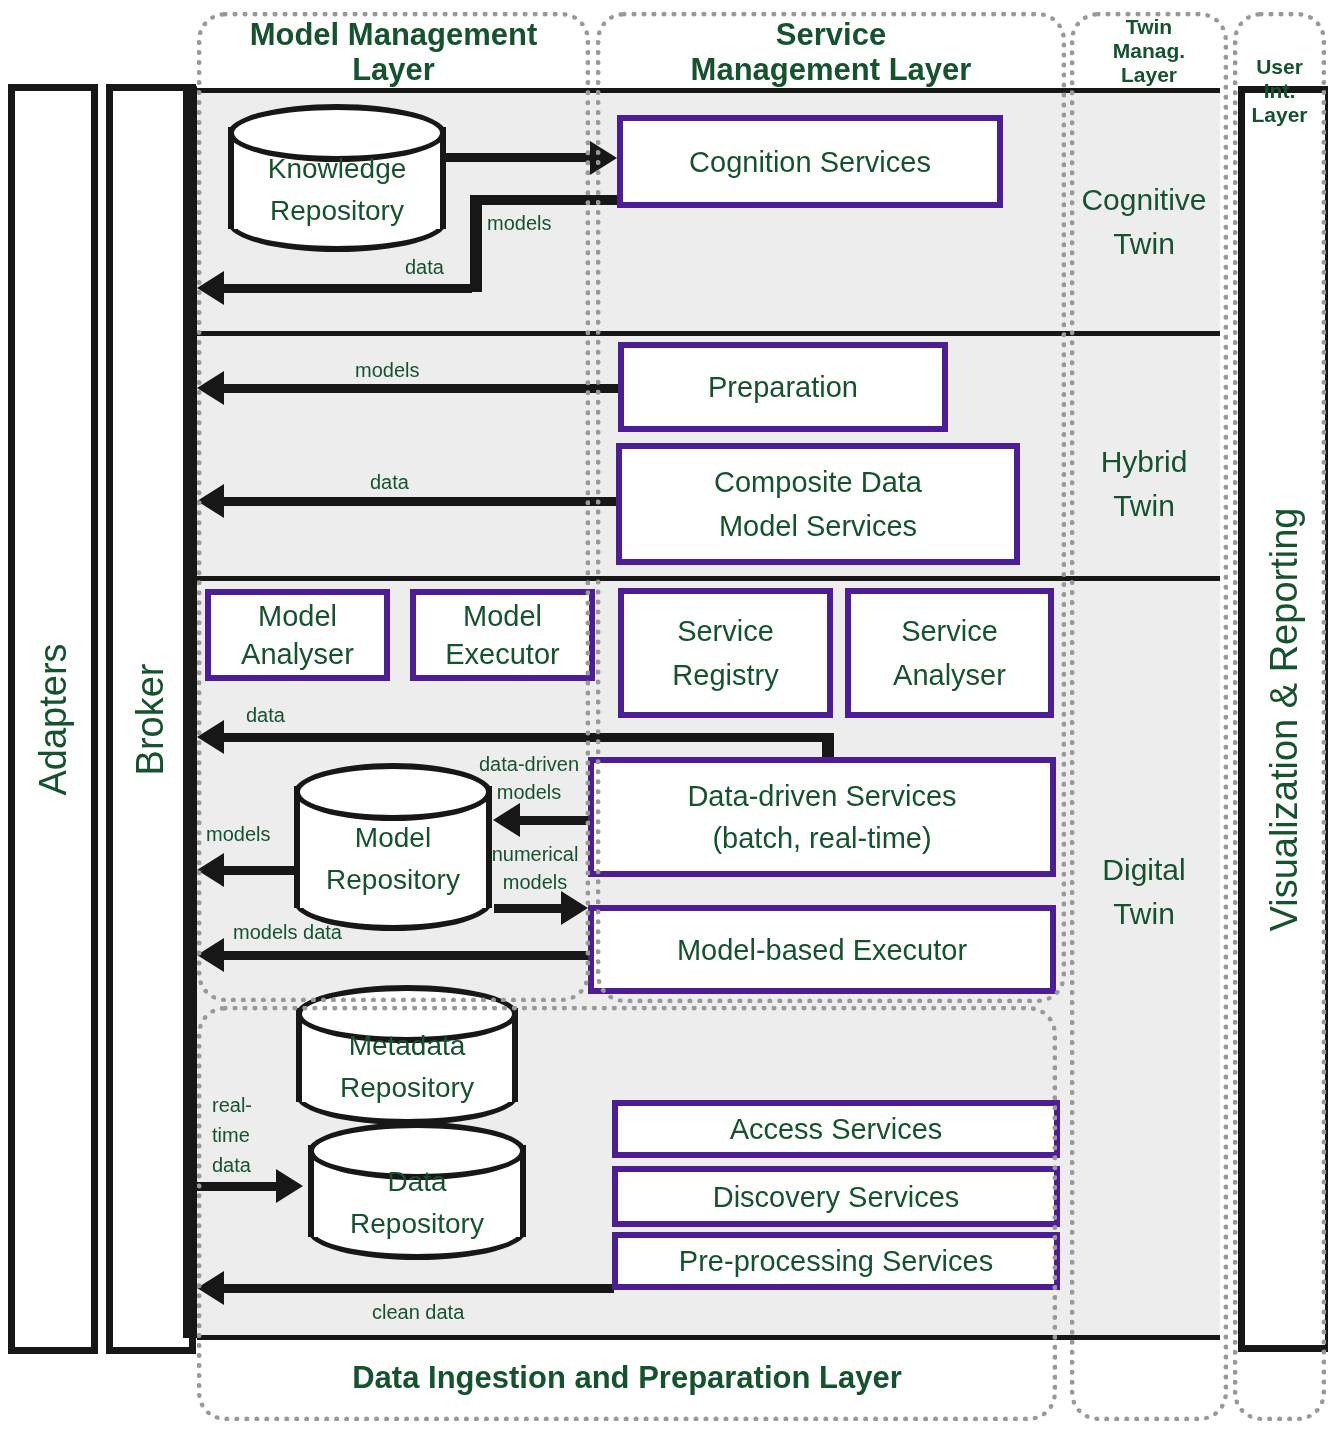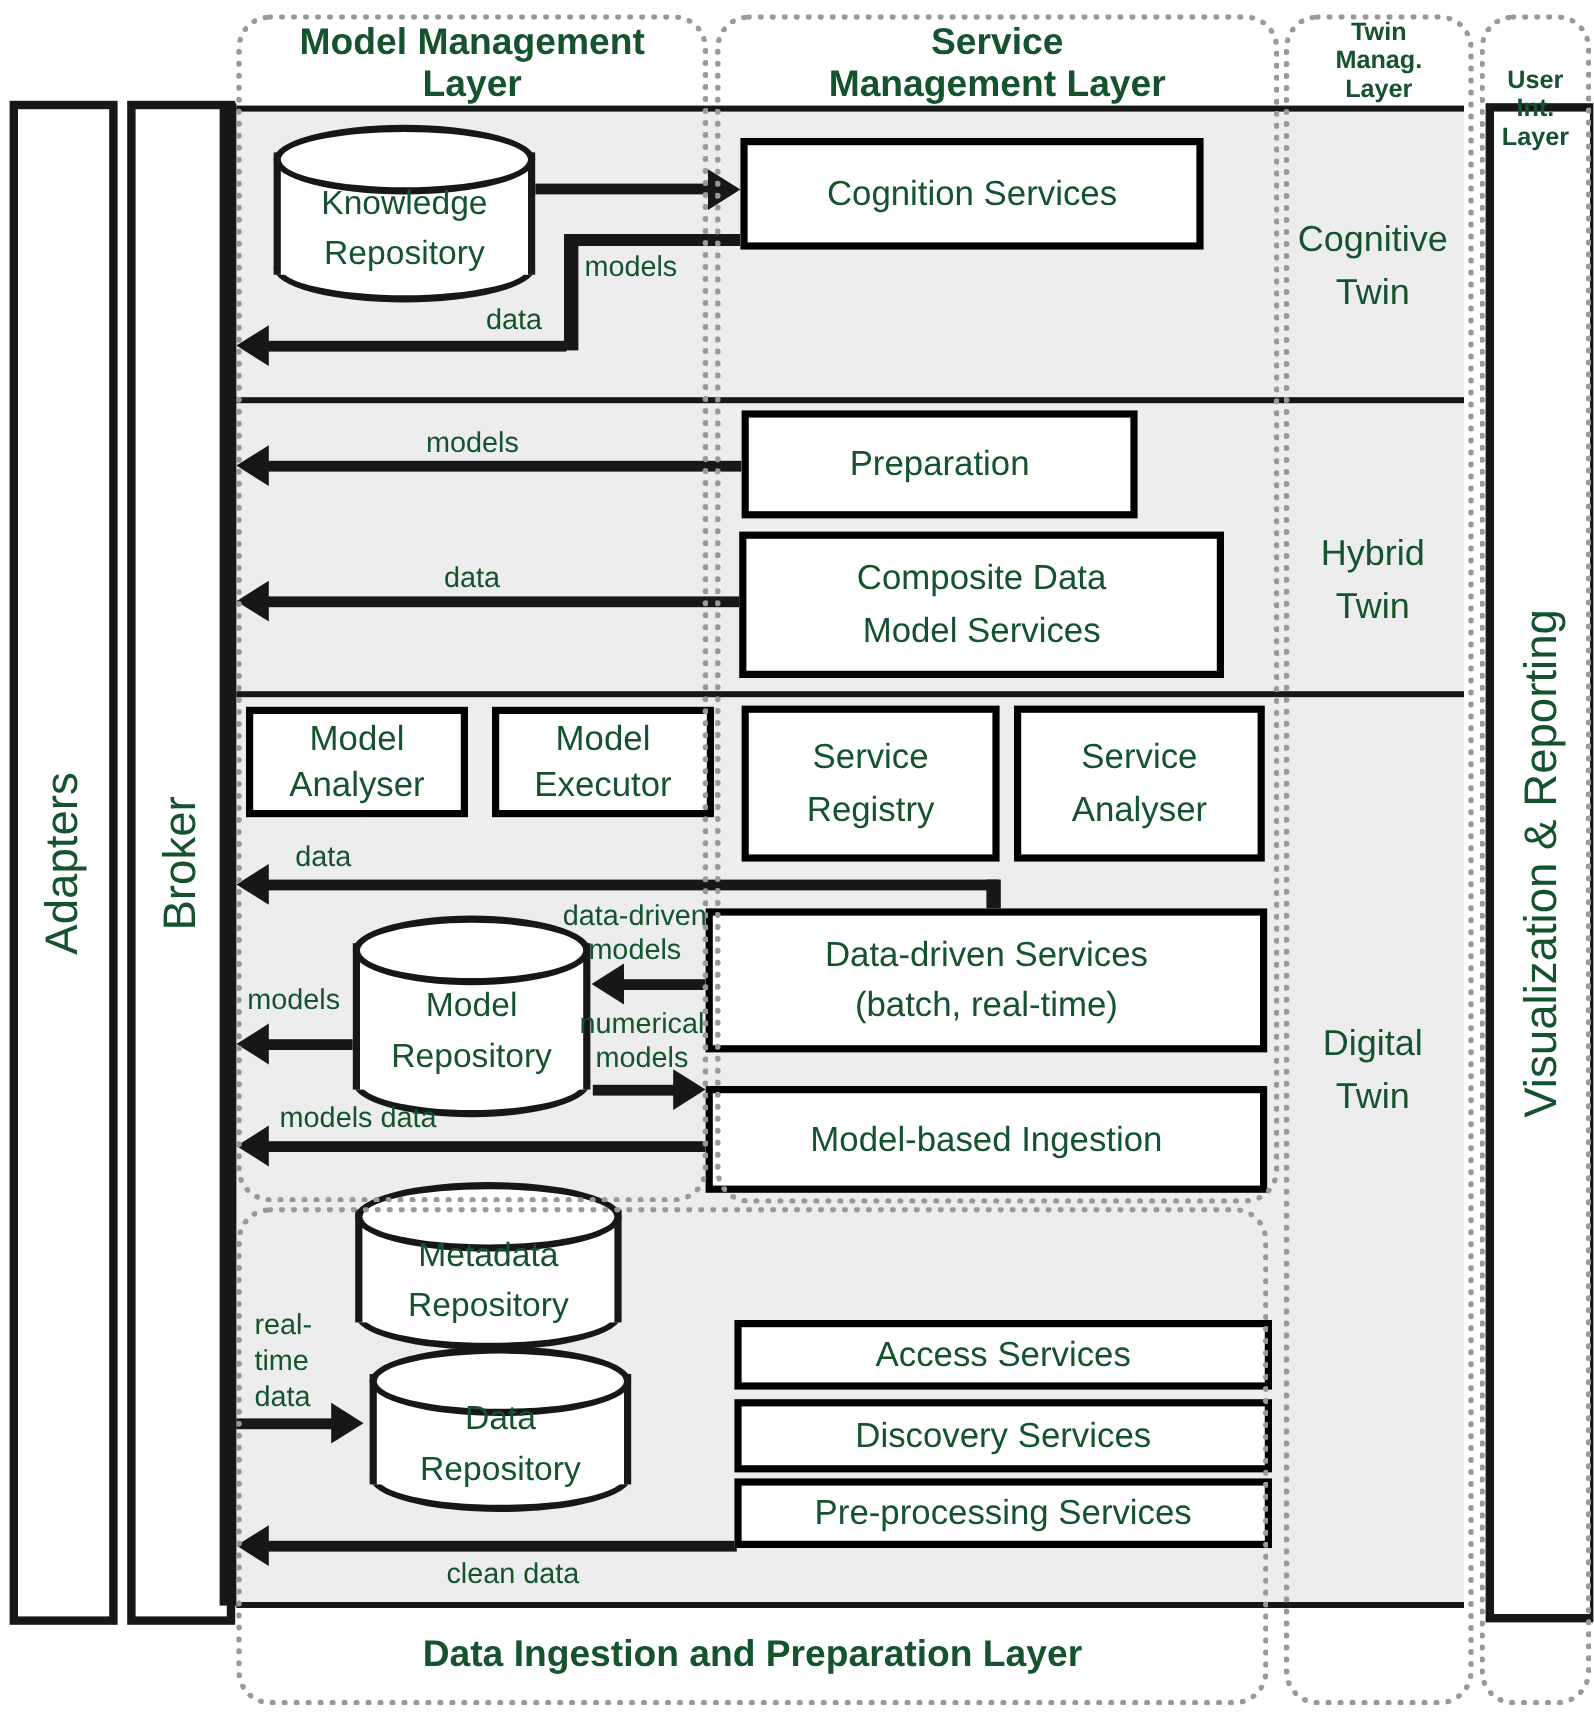--- a/index.html
+++ b/index.html
@@ -11,34 +11,34 @@
   .panel{background:#ededed;}
   .hline{background:#171717;height:5px;}
   .dotted{border:5px dotted #999999;border-radius:28px;background:transparent;z-index:40;pointer-events:none;}
   .hdr{font-weight:bold;text-align:center;z-index:45;}
   .hdr-big{font-size:31px;line-height:35px;}
   .hdr-small{font-size:21px;line-height:24px;}
   .vbar{background:#ffffff;border:7px solid #171717;display:flex;align-items:center;justify-content:center;z-index:30;}
   .vtext{transform:rotate(-90deg);white-space:nowrap;font-size:38px;}
   .bus{background:#171717;z-index:31;}
   .comp{
-    background:#ffffff;border:6px solid #000000;z-index:30;
+    background:#ffffff;border:6px solid #4c1d95;z-index:30;
     display:flex;flex-direction:column;align-items:center;justify-content:center;
     text-align:center;font-size:29px;line-height:40px;
   }
   .twinlabel{font-size:30px;line-height:44px;text-align:center;z-index:20;}
   .cyl{z-index:30;}
   .cyl .c-top{position:absolute;left:0;right:0;top:0;height:46px;border:6px solid #171717;border-radius:50%;background:#fff;z-index:3;}
   .cyl .c-body{position:absolute;left:0;right:0;top:23px;bottom:23px;border-left:6px solid #171717;border-right:6px solid #171717;background:#fff;z-index:2;}
   .cyl .c-bot{position:absolute;left:0;right:0;bottom:0;height:46px;border:6px solid #171717;border-radius:50%;background:#fff;z-index:1;}
   .cyl .c-label{position:absolute;left:-14px;right:-14px;top:44px;bottom:20px;display:flex;flex-direction:column;align-items:center;justify-content:center;z-index:4;text-align:center;font-size:28px;line-height:42px;}
   .abar{background:#171717;z-index:25;}
   .head-left{width:0;height:0;border-top:17px solid transparent;border-bottom:17px solid transparent;border-right:27px solid #171717;z-index:26;}
   .head-right{width:0;height:0;border-top:17px solid transparent;border-bottom:17px solid transparent;border-left:27px solid #171717;z-index:26;}
-  .albl{font-size:24px;line-height:28px;z-index:46;text-align:center;white-space:nowrap;}
+  .albl{font-size:20px;line-height:28px;z-index:46;text-align:center;white-space:nowrap;}
   .albl-left{text-align:left;}
 </style>
 </head>
 <body>
 
 <div class="stage">
 
   <div class="abs panel" style="left:197px;top:88px;width:1023px;height:1252px;"></div>
   <div class="abs hline" style="left:197px;top:88px;width:1023px;"></div>
   <div class="abs hline" style="left:197px;top:331px;width:1023px;"></div>
@@ -133,21 +133,21 @@
   </div>
   <div class="abs abar" style="left:222px;top:866px;width:72px;height:9px;"></div>
   <div class="abs head-left" style="left:197px;top:853px;"></div>
   <div class="abs albl" style="left:206px;top:820px;">models</div>
 
   <div class="abs abar" style="left:494px;top:904px;width:68px;height:9px;"></div>
   <div class="abs head-right" style="left:561px;top:891px;"></div>
   <div class="abs albl" style="left:480px;top:840px;width:110px;">numerical<br>models</div>
 
   <div class="abs comp" style="left:588px;top:905px;width:456px;height:77px;">
-    <span>Model-based Ingestion</span>
+    <span>Model-based Executor</span>
   </div>
   <div class="abs abar" style="left:222px;top:951px;width:366px;height:9px;"></div>
   <div class="abs head-left" style="left:197px;top:938px;"></div>
   <div class="abs albl" style="left:233px;top:918px;">models data</div>
 
   <div class="abs cyl" style="left:296px;top:985px;width:222px;height:140px;">
     <div class="c-top"></div>
     <div class="c-body"></div>
     <div class="c-bot"></div>
     <div class="c-label">Metadata<br>Repository</div>

